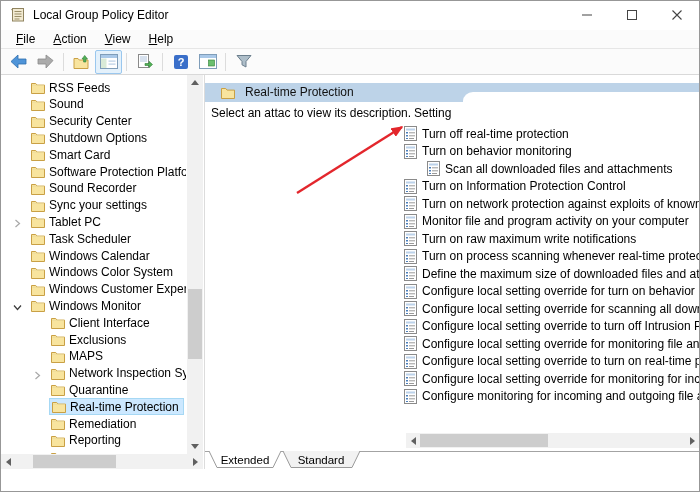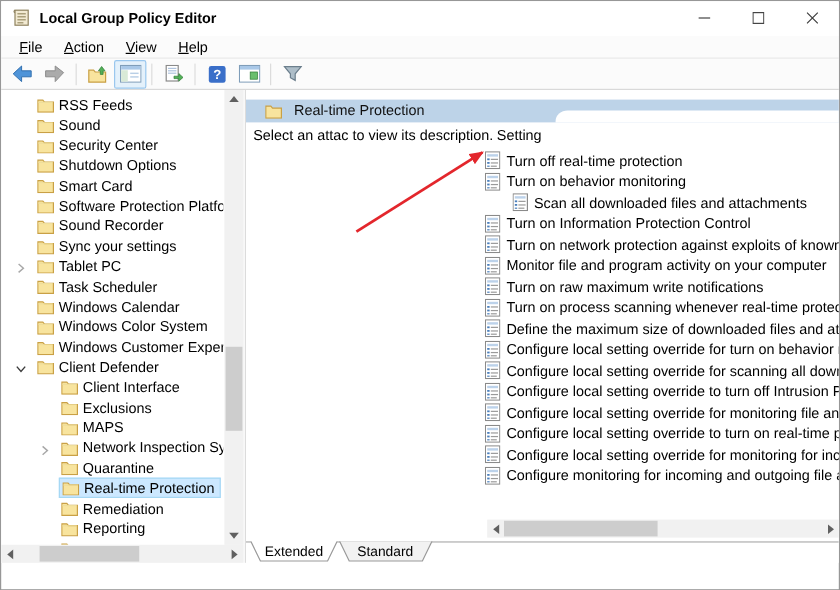--- a/index.html
+++ b/index.html
@@ -1,21 +1,21 @@
 <!DOCTYPE html>
 <html><head>
 <meta charset="utf-8">
 <style>
   html,body{margin:0;padding:0;background:#e8e8e8;}
   body{width:700px;height:492px;overflow:hidden;font-family:"Liberation Sans",sans-serif;}
   .window{position:relative;width:698px;height:490px;border:1px solid #979797;background:#fff;font-size:12px;color:#000;}
   
   .titlebar{position:absolute;left:0;top:0;width:698px;height:29px;background:#fff;}
   .app-icon{position:absolute;left:9px;top:6px;width:16px;height:16px;}
-  .win-title{position:absolute;left:32px;top:0;height:29px;line-height:29px;font-size:12px;font-weight:bold;}
+  .win-title{position:absolute;left:32px;top:0;height:29px;line-height:29px;font-size:12px;}
   .win-btns{position:absolute;right:0;top:0;height:28px;display:flex;}
   .wb{width:45px;height:28px;display:flex;align-items:center;justify-content:center;}
   
   .menubar{position:absolute;left:0;top:29px;width:698px;height:19px;background:#fbfbfb;border-bottom:1px solid #e6e6e6;display:flex;align-items:center;padding-left:6px;box-sizing:border-box;}
   .menu-item{padding:1px 9px;height:17px;line-height:17px;}
   
   .toolbar{position:absolute;left:0;top:48px;width:698px;height:26px;background:#fbfbfb;border-bottom:1px solid #d9d9d9;display:flex;align-items:center;padding-left:4px;box-sizing:border-box;}
   .tbtn{width:25px;height:22px;display:flex;align-items:center;justify-content:center;border:1px solid transparent;border-radius:2px;}
   .tbtn.hl{background:#e4f1fb;border-color:#9ac7ee;}
   .tsep{width:1px;height:18px;background:#dcdcdc;margin:0 4px;}
@@ -314,21 +314,21 @@
           <span class="chev" style="left: 12px;"><svg width="9" height="9" viewBox="0 0 9 9">
               <path d="M1 2.5 L4.5 6.5 L8 2.5" fill="none" stroke="#3c3c3c" stroke-width="1.2"></path>
             </svg></span>
           <span class="row-body" style="left: 28px;">
             <span class="t-icon">
               <svg width="14" height="13" viewBox="0 0 14 13">
                 <path d="M0.5 2.5 h4.2 l1.4 1.6 h7.4 v8.4 h-13 z" fill="#f8e49e" stroke="#c9a045"></path>
                 <path d="M1 4.3 h12" stroke="#eedd9a" fill="none"></path>
               </svg>
             </span>
-            <span class="t-label">Client Defender</span>
+            <span class="t-label">Windows Monitor</span>
           </span>
         </div>
         <div class="tree-row" style="top: 239.2px;">
           <span class="row-body" style="left: 48px;">
             <span class="t-icon">
               <svg width="14" height="13" viewBox="0 0 14 13">
                 <path d="M0.5 2.5 h4.2 l1.4 1.6 h7.4 v8.4 h-13 z" fill="#f8e49e" stroke="#c9a045"></path>
                 <path d="M1 4.3 h12" stroke="#eedd9a" fill="none"></path>
               </svg>
             </span>

